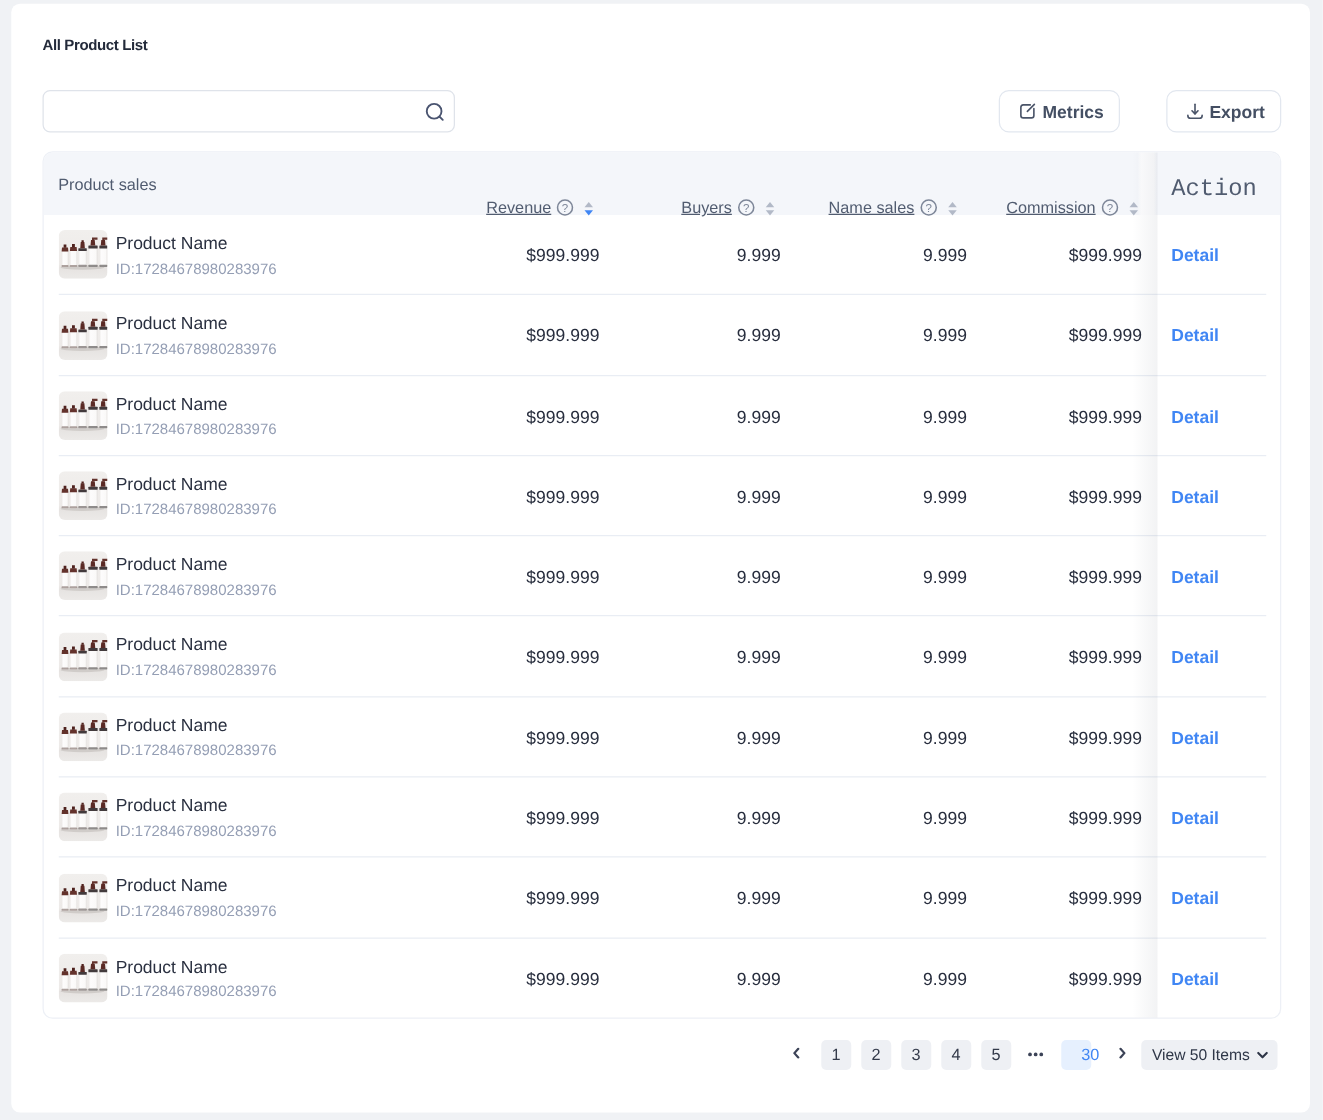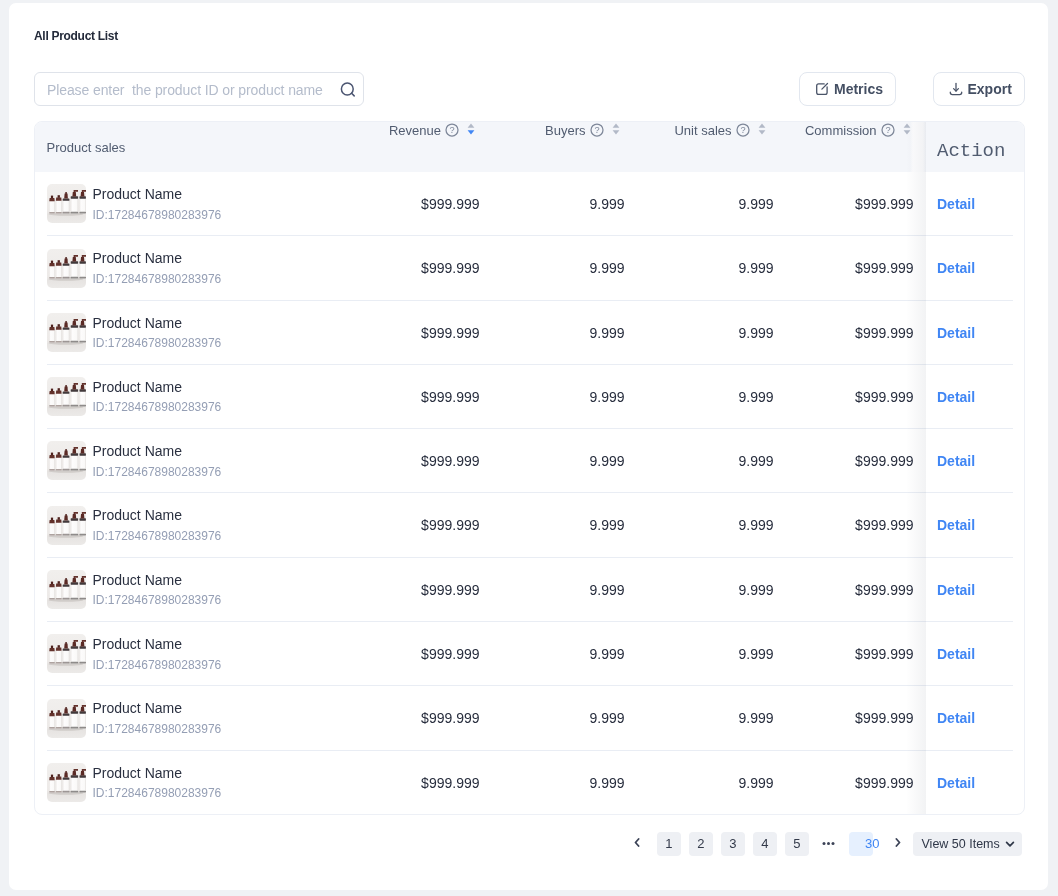--- a/index.html
+++ b/index.html
@@ -10,21 +10,21 @@
 .search svg { position:absolute; right:6.5px; top:8px; }
 .btn { position:absolute; top:69px; height:34px; border:1px solid #e2e7ef; border-radius:8px; background:#fff; font-size:14px; font-weight:700; color:#444f63; }
 .btn svg { position:absolute; left:14px; top:8.6px; }
 .btn span { position:absolute; left:34px; top:8.3px; }
 .btn.m { left:790px; width:97px; }
 .btn.e { left:923.5px; width:92.5px; }
 .tbl { position:absolute; left:24.5px; top:118.5px; width:991px; height:693.5px; border:1px solid #edf0f6; border-radius:8px; }
 .thead { position:absolute; left:0; top:0; width:989px; height:50px; background:linear-gradient(to right,#f4f6fa 0px,#f4f6fa 875px,#fdfdfe 878px,#fdfdfe 888px,#f4f6fa 891px,#f4f6fa 100%); border-radius:7px 7px 0 0; }
 .hp { position:absolute; left:12px; top:18px; font-size:13px; font-weight:500; color:#515c70; }
 .ha { position:absolute; left:902.5px; top:18px; font-size:19px; font-weight:500; color:#515c70;font-family:Liberation Mono, monospace; }
-.hg { position:absolute; top:1px; height:50px; display:flex; align-items:flex-start; gap:0; font-size:13px; font-weight:500; color:#515c70; }
+.hg { position:absolute; top:1px; height:50px; display:flex; align-items:flex-end; gap:0; font-size:13px; font-weight:500; color:#515c70;text-decoration:underline; }
 .hg span { margin-right:4px; }
 .hg svg { margin-right:0; }
 .hg svg + svg { margin-left:8px; }
 .row { position:relative; width:989px; height:64.3px; }
 .row::after { content:""; position:absolute; left:12.5px; right:11px; bottom:0; height:1px; background:#e9edf4; }
 .row:last-child::after { display:none; }
 .row .th { position:absolute; left:12px; top:12.3px; }
 .pn { position:absolute; left:58px; top:14px; font-size:14px; color:#2a3040; }
 .pid { position:absolute; left:58px; top:35.5px; font-size:12px; color:#949eb4; }
 .v { position:absolute; top:24px; font-size:14px; color:#272d3d; }
@@ -34,21 +34,20 @@
 .pgb { position:absolute; top:829.5px; width:23.5px; height:24px; background:#eef0f4; border-radius:4px; font-size:13px; color:#333a4a; text-align:center; line-height:24px; }
 .pga { background:#e6f0fe; color:#4086f4;padding-left:16px; }
 .pgc { position:absolute; top:828px; height:24px; display:flex; align-items:center; }
 .pgs { position:absolute; left:903.5px; top:829.5px; width:109px; height:24px; background:#eef0f4; border-radius:4px; font-size:12.5px; color:#2f3748; display:flex; align-items:center; justify-content:flex-start; padding-left:9px; }
 .pgs .cd { position:absolute; right:6.5px; top:8.5px; display:flex; align-items:center; }
 </style></head>
 <body>
 <div class="card">
   <div class="title">All Product List</div>
   <div class="search">
-      <span class="ph">Please enter&nbsp; the product ID or product name</span>
       <svg width="18" height="18" viewBox="0 0 18 18" style="display:block" fill="none" stroke="#4a5470" stroke-width="1.5" stroke-linecap="round">
         <circle cx="8.3" cy="8" r="5.9"></circle>
         <path d="M12.6 12.3 L15.2 14.9"></path>
       </svg>
     </div>
   <div class="btn m">
       <svg width="16" height="16" viewBox="0 0 16 16" style="display:block" fill="none" stroke="#4a5468" stroke-width="1.3" stroke-linecap="round" stroke-linejoin="round">
         <path d="M10.2 2.9 H4.6 Q2.7 2.9 2.7 4.8 V11.4 Q2.7 13.3 4.6 13.3 H11.2 Q13.1 13.3 13.1 11.4 V5.8"></path>
         <path d="M13.5 2.5 L7.9 8.1"></path>
       </svg>
@@ -81,21 +80,21 @@
           <svg width="14" height="14" viewBox="0 0 14 14" style="display:block">
             <circle cx="7" cy="7" r="6" fill="none" stroke="#7e8799" stroke-width="1.25"></circle>
             <text x="7" y="10.4" text-anchor="middle" font-family="Liberation Sans, sans-serif" font-size="9.2" fill="#7e8799">?</text>
           </svg>
           <svg width="8" height="12" viewBox="0 0 8 12" style="display:block">
             <path d="M0.6 4.8 L4 0.6 L7.4 4.8 Z" fill="#b2b9c7"></path>
             <path d="M0.6 7.2 L4 11.4 L7.4 7.2 Z" fill="#b2b9c7"></path>
           </svg>
         </div>
         <div class="hg" style="right:258.0px">
-          <span>Unit sales</span>
+          <span>Name sales</span>
           <svg width="14" height="14" viewBox="0 0 14 14" style="display:block">
             <circle cx="7" cy="7" r="6" fill="none" stroke="#7e8799" stroke-width="1.25"></circle>
             <text x="7" y="10.4" text-anchor="middle" font-family="Liberation Sans, sans-serif" font-size="9.2" fill="#7e8799">?</text>
           </svg>
           <svg width="8" height="12" viewBox="0 0 8 12" style="display:block">
             <path d="M0.6 4.8 L4 0.6 L7.4 4.8 Z" fill="#b2b9c7"></path>
             <path d="M0.6 7.2 L4 11.4 L7.4 7.2 Z" fill="#b2b9c7"></path>
           </svg>
         </div>
         <div class="hg" style="right:113.0px">

